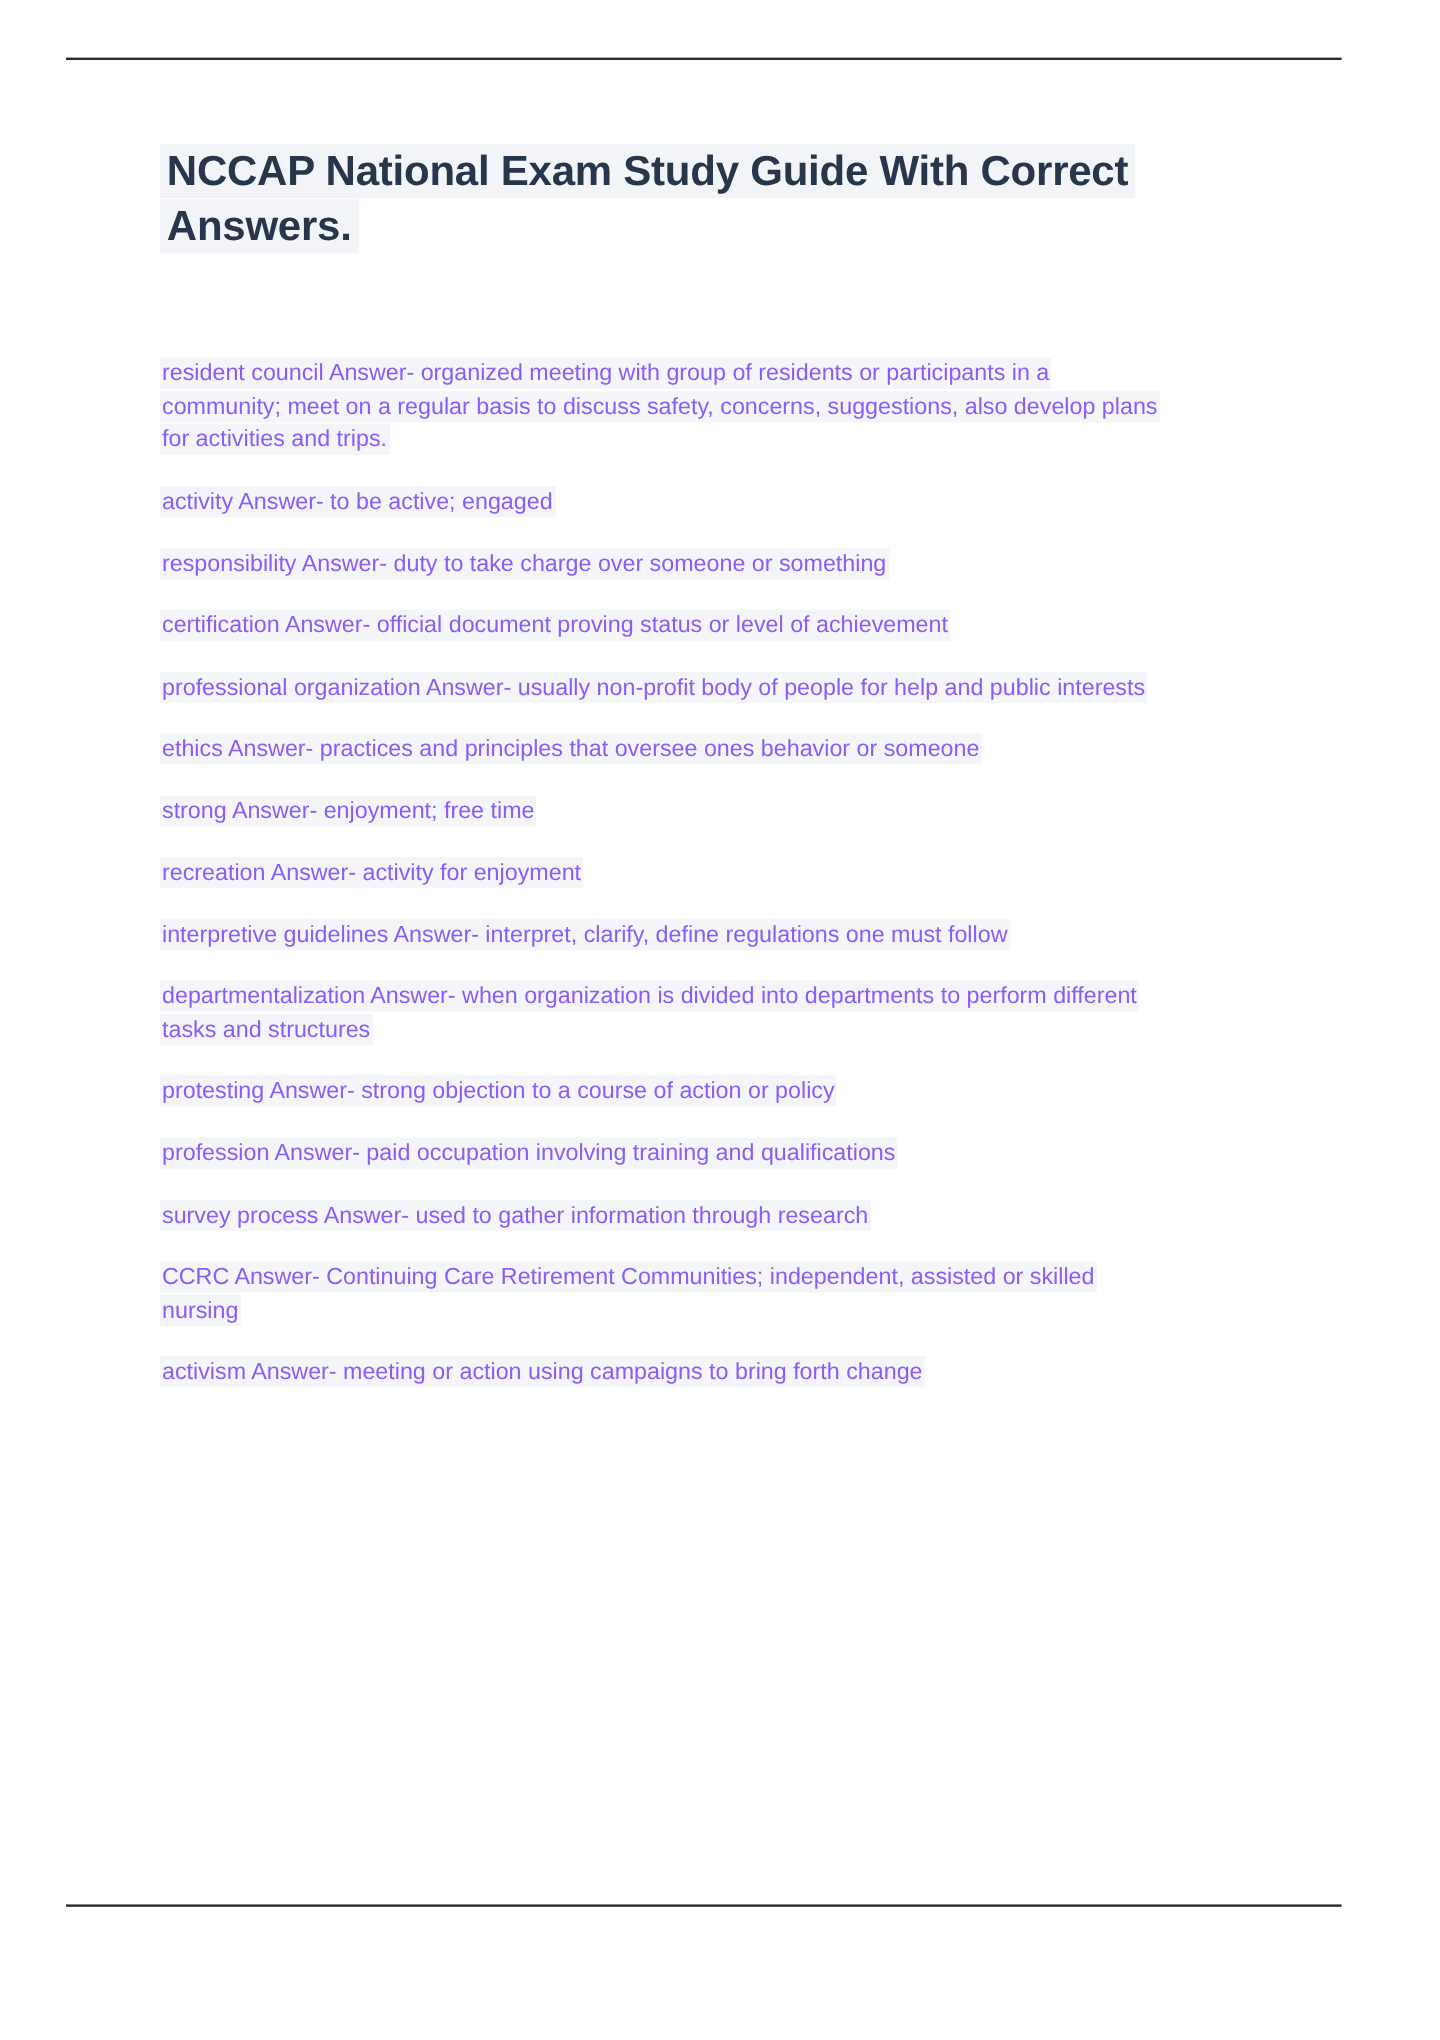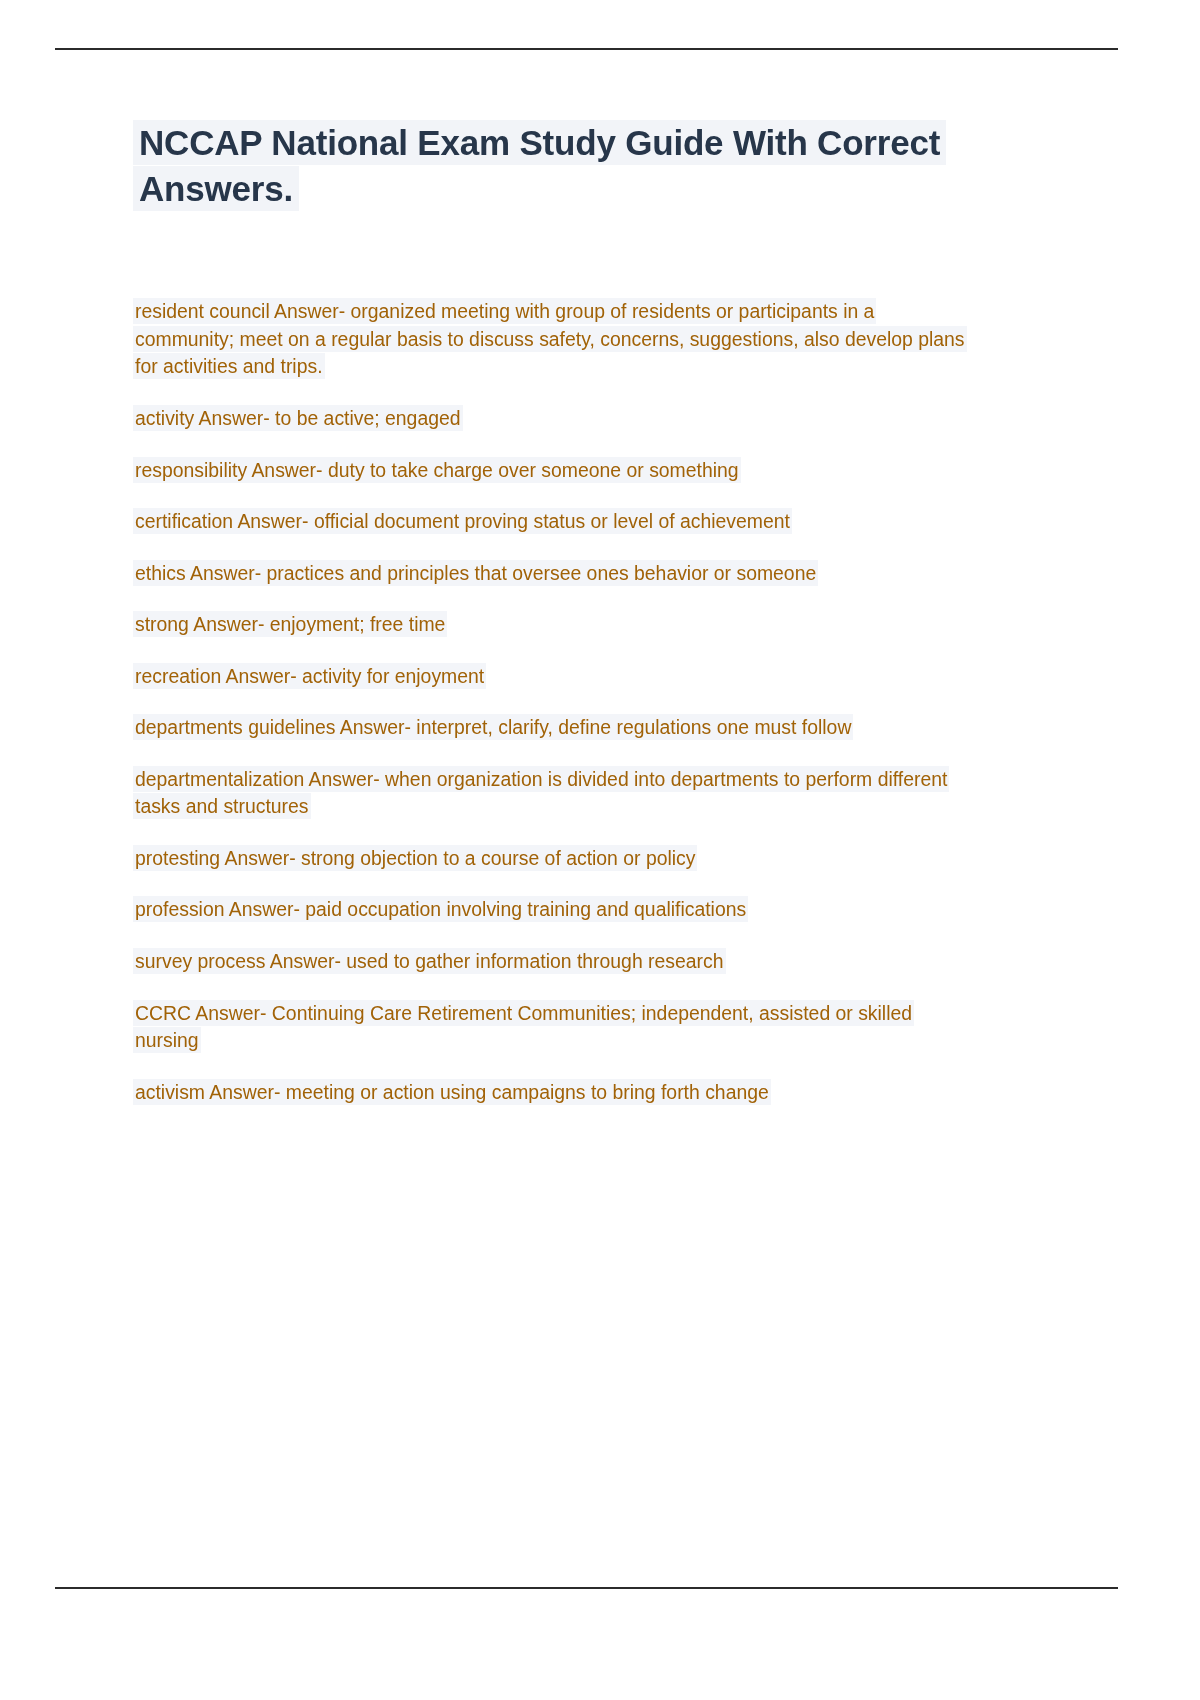--- a/index.html
+++ b/index.html
@@ -55,21 +55,21 @@
     width: 840px;
     margin-bottom: 86px;
   }
 
   .entries {
     margin-top: 0;
   }
   .entry {
     font-size: 19.4px;
     line-height: 1.42;
-    color: #a16207;
+    color: #8b5cf6;
     margin: 0 0 24px 0;
     max-width: 845px;
   }
   .entry .hl {
     background: #f3f5f9;
     padding: 2px 2px;
     box-decoration-break: clone;
     -webkit-box-decoration-break: clone;
   }
   .term { white-space: pre; }
@@ -85,24 +85,25 @@
 
     <div class="title-wrap">
       <h1 class="doc-title">NCCAP National Exam Study Guide With Correct Answers.</h1>
     </div>
 
     <div class="entries">
         <p class="entry"><span class="hl"><span class="term">resident council</span>  <span>Answer- organized meeting with group of residents or participants in a community; meet on a regular basis to discuss safety, concerns, suggestions, also develop plans for activities and trips.</span></span></p>
         <p class="entry"><span class="hl"><span class="term">activity</span>  <span>Answer- to be active; engaged</span></span></p>
         <p class="entry"><span class="hl"><span class="term">responsibility</span>  <span>Answer- duty to take charge over someone or something</span></span></p>
         <p class="entry"><span class="hl"><span class="term">certification</span>  <span>Answer- official document proving status or level of achievement</span></span></p>
+        <p class="entry"><span class="hl"><span class="term">professional organization</span>  <span>Answer- usually non-profit body of people for help and public interests</span></span></p>
         <p class="entry"><span class="hl"><span class="term">ethics</span>  <span>Answer- practices and principles that oversee ones behavior or someone</span></span></p>
         <p class="entry"><span class="hl"><span class="term">strong</span>  <span>Answer- enjoyment; free time</span></span></p>
         <p class="entry"><span class="hl"><span class="term">recreation</span>  <span>Answer- activity for enjoyment</span></span></p>
-        <p class="entry"><span class="hl"><span class="term">departments guidelines</span>  <span>Answer- interpret, clarify, define regulations one must follow</span></span></p>
+        <p class="entry"><span class="hl"><span class="term">interpretive guidelines</span>  <span>Answer- interpret, clarify, define regulations one must follow</span></span></p>
         <p class="entry"><span class="hl"><span class="term">departmentalization</span>  <span>Answer- when organization is divided into departments to perform different tasks and structures</span></span></p>
         <p class="entry"><span class="hl"><span class="term">protesting</span>  <span>Answer- strong objection to a course of action or policy</span></span></p>
         <p class="entry"><span class="hl"><span class="term">profession</span>  <span>Answer- paid occupation involving training and qualifications</span></span></p>
         <p class="entry"><span class="hl"><span class="term">survey process</span>  <span>Answer- used to gather information through research</span></span></p>
         <p class="entry"><span class="hl"><span class="term">CCRC</span>  <span>Answer- Continuing Care Retirement Communities; independent, assisted or skilled nursing</span></span></p>
         <p class="entry"><span class="hl"><span class="term">activism</span>  <span>Answer- meeting or action using campaigns to bring forth change</span></span></p>
       </div>
 
   </div>
 

